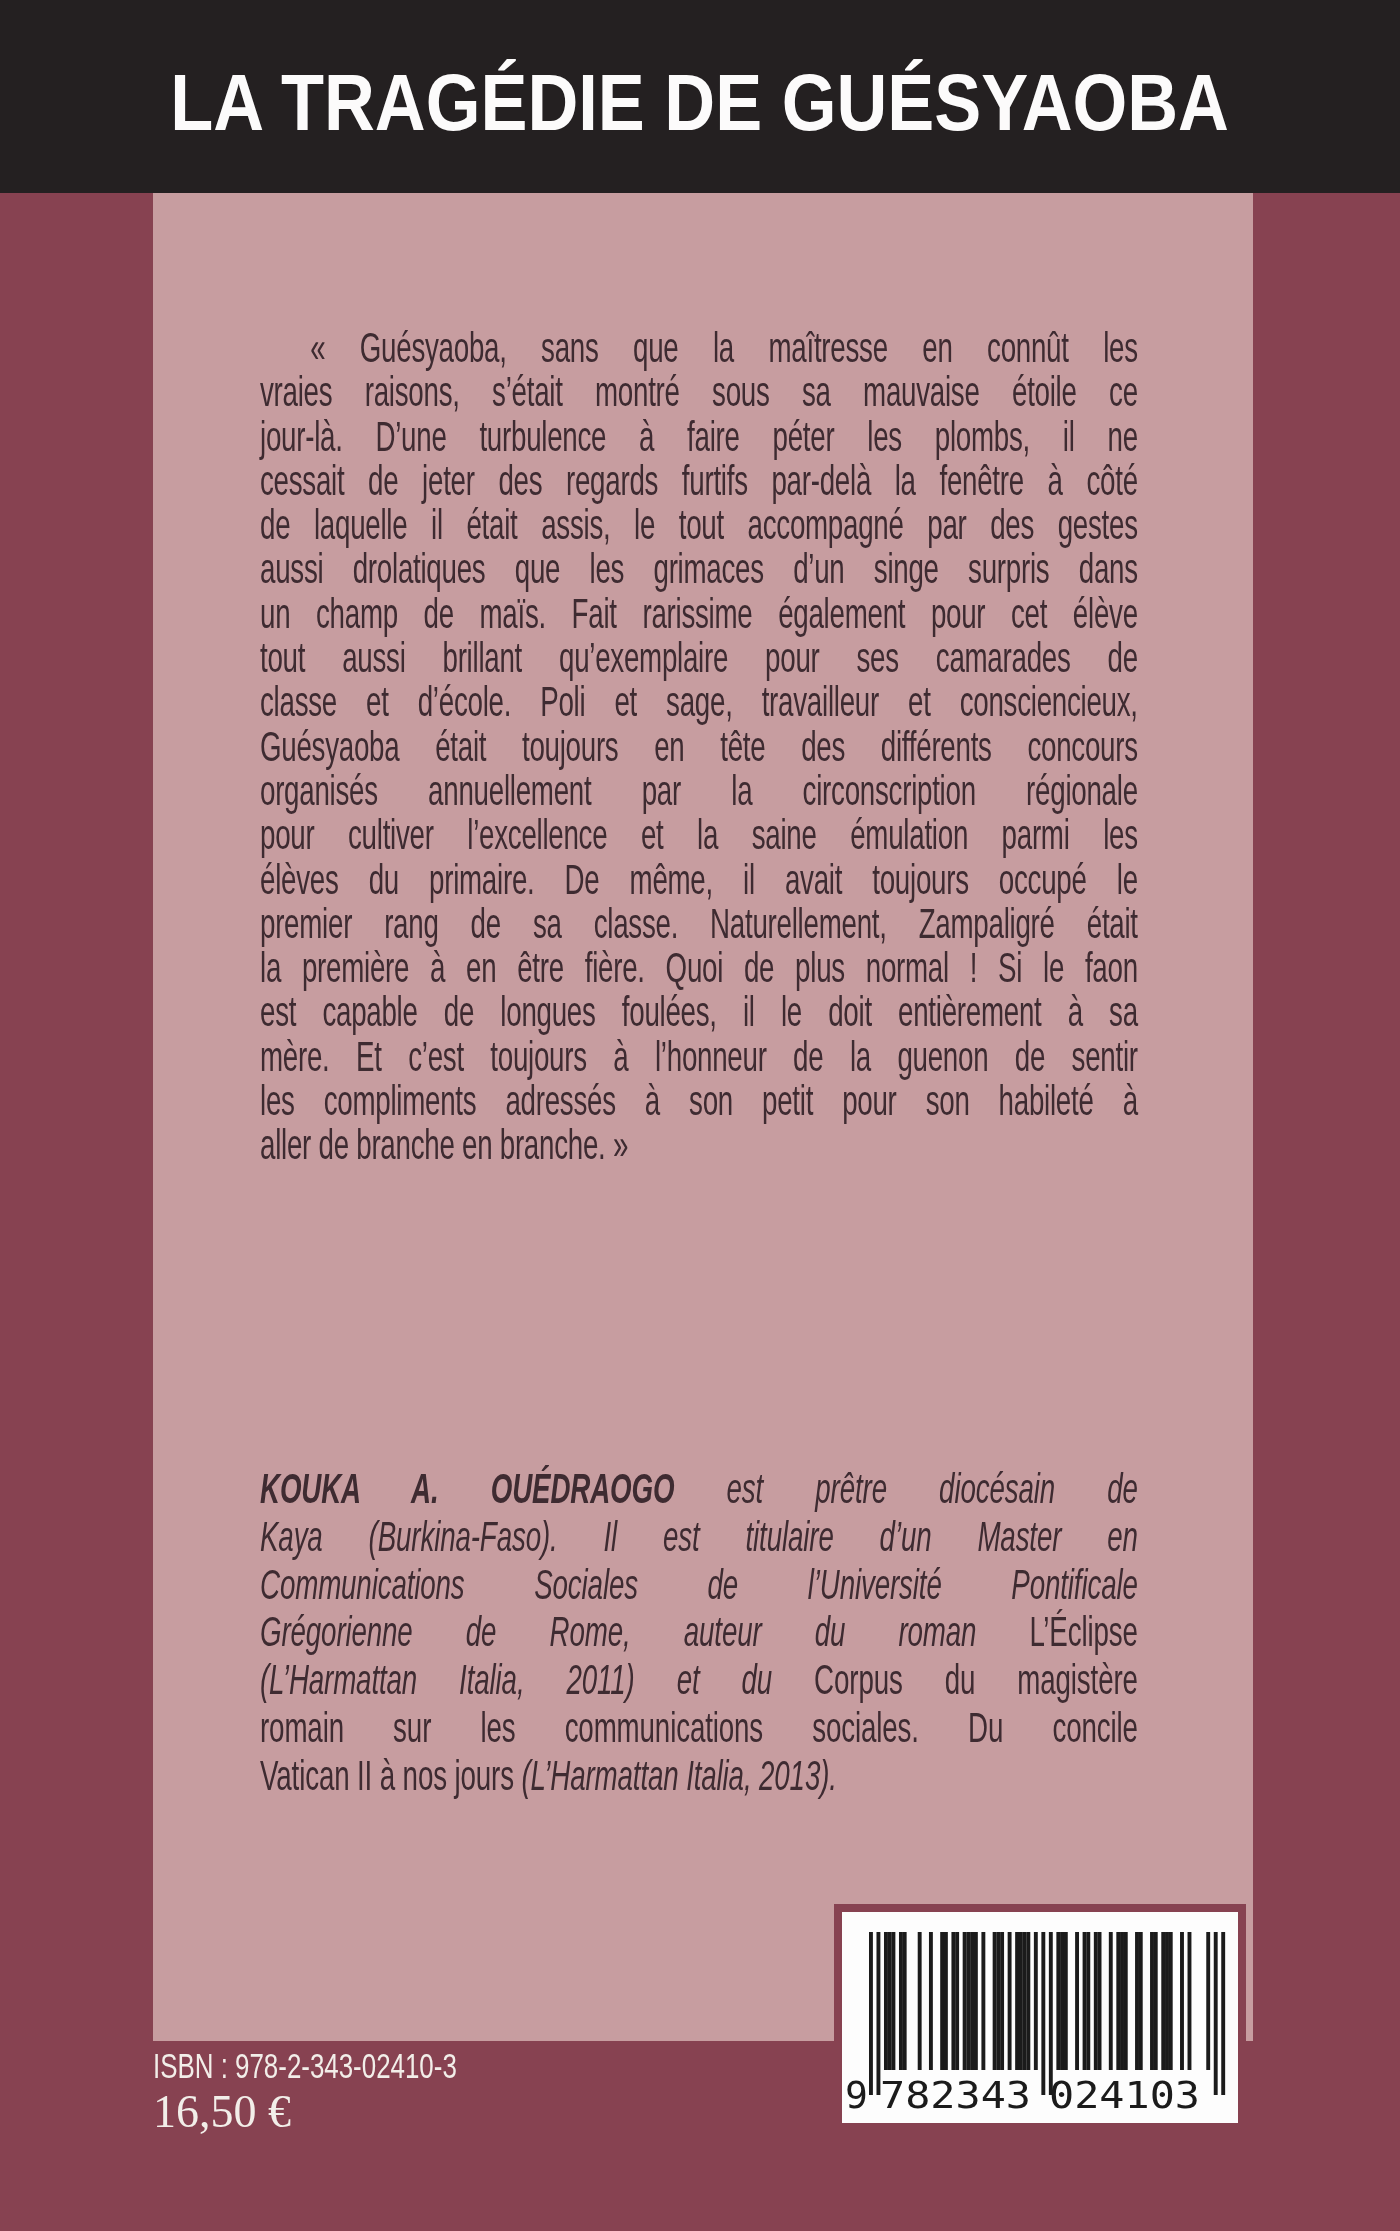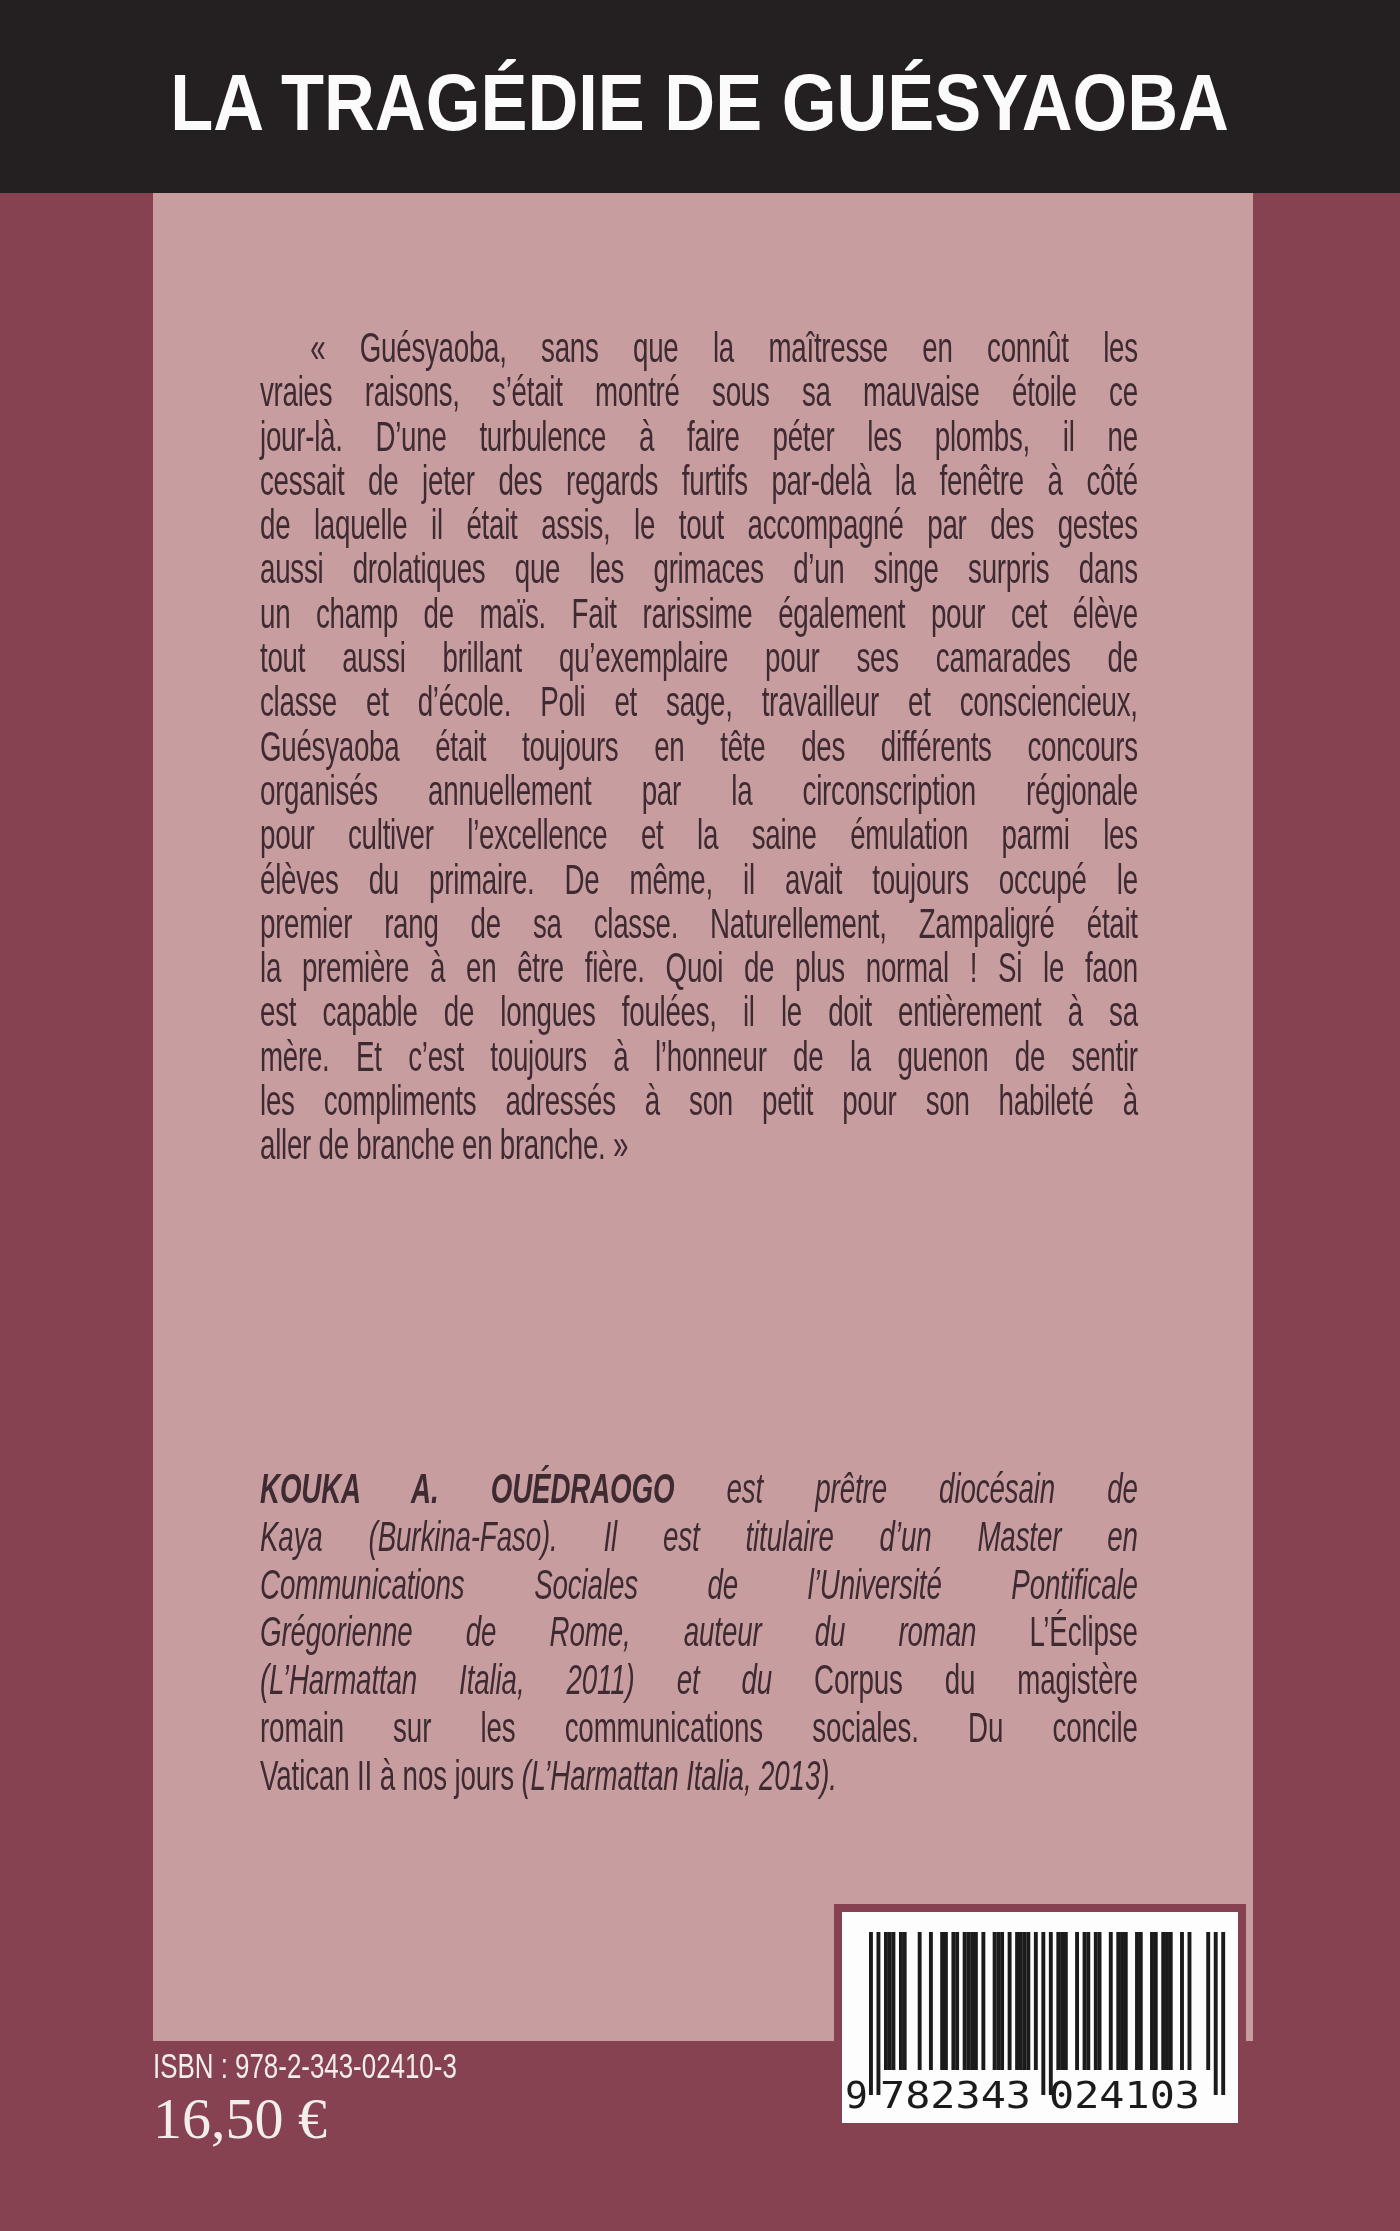--- a/index.html
+++ b/index.html
@@ -57,21 +57,21 @@
   }
   .isbn{
     position:absolute; left:153px; top:2046px;
     font-size:35px; color:var(--white);
     transform:scaleX(0.74); transform-origin:0 0;
     white-space:nowrap;
   }
   .price{
     position:absolute; left:153px; top:2085px;
     font-family:"Liberation Serif", serif;
-    font-size:58px; color:var(--white); white-space:nowrap;
+    font-size:46px; color:var(--white); white-space:nowrap;
   }
 </style>
 </head>
 <body>
 
 <div class="cover">
 
   <div class="band">
     <h1 class="title">LA TRAGÉDIE DE GUÉSYAOBA</h1>
   </div>

